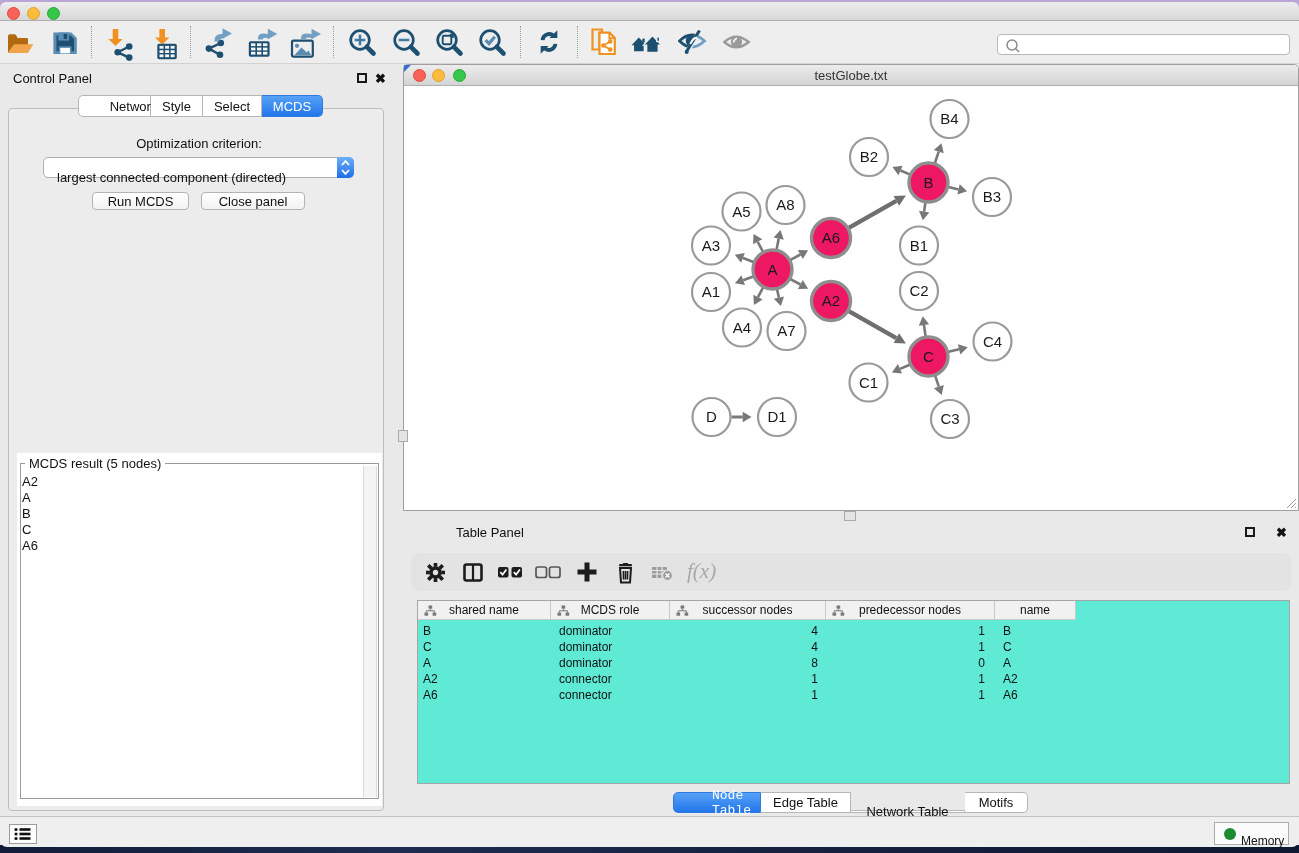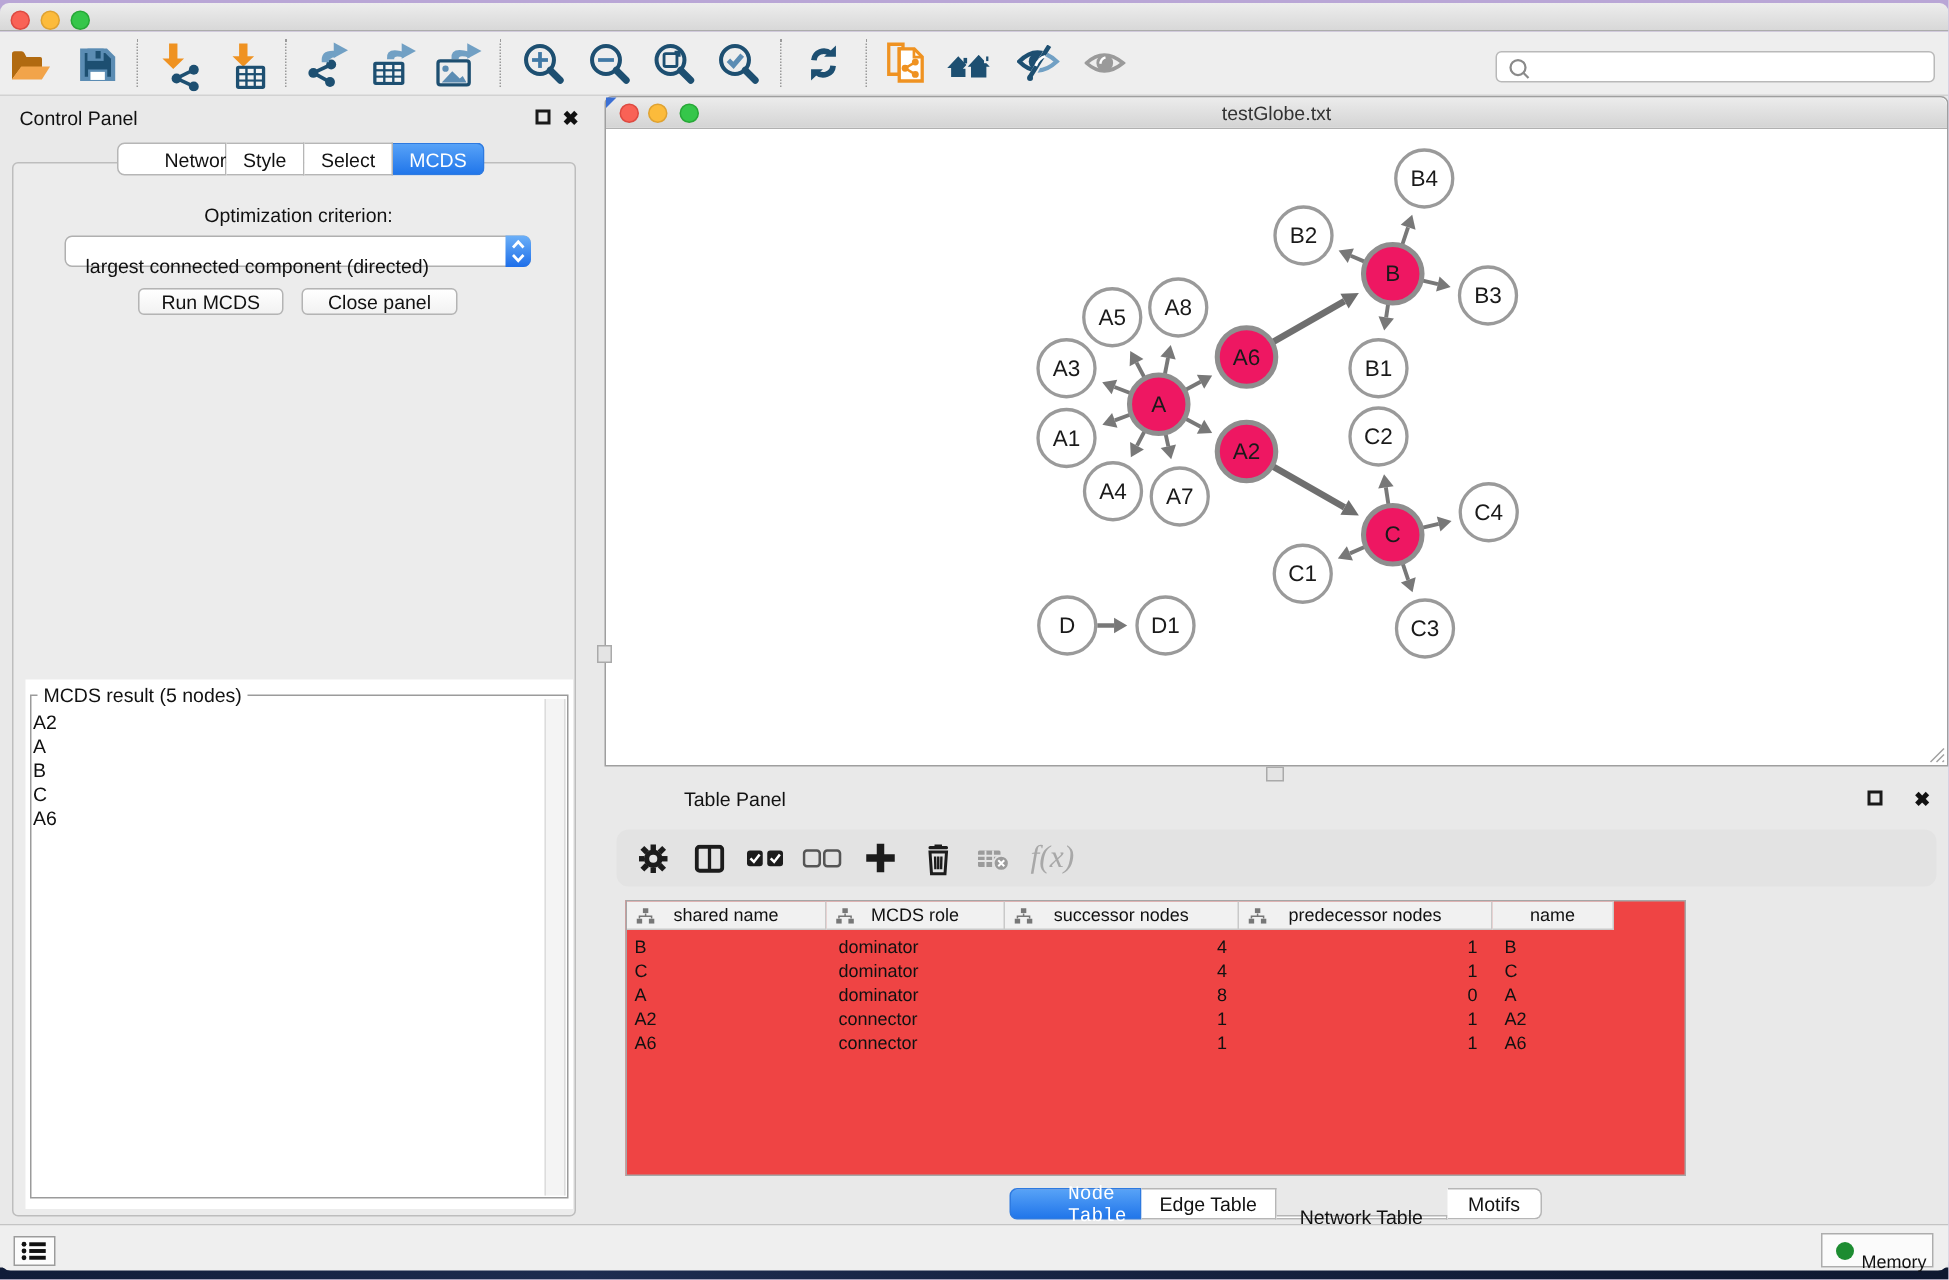--- a/index.html
+++ b/index.html
@@ -42,21 +42,21 @@
 #list-scroll { left:363px; top:466px; width:14px; height:331px; background:#f4f4f4; border-left:1px solid #dcdcdc; border-right:1px solid #dcdcdc; }
 
 #netwin { left:403px; top:64px; width:896px; height:447px; background:#fff; border:1px solid #9f9f9f; border-radius:5px 5px 0 0; }
 #netwin-titlebar { position:absolute; left:0; top:0; width:100%; height:21px;
   background:linear-gradient(#ececec,#d4d4d4); border-bottom:1px solid #b0b0b0; border-radius:5px 5px 0 0; }
 #netwin-titlebar .tl { position:absolute; top:4px; width:13px; height:13px; border-radius:50%; }
 #netwin-title-text { width:100%; text-align:center; font-size:13px; color:#333; top:3px; position:absolute; }
 
 #tp-title { left:416px; top:525px; font-size:13px; color:#111;margin-left:40px; }
 #tp-toolbar { left:411px; top:553px; width:880px; height:38px; background:#e3e3e3; border-radius:8px; }
-#table { left:417px; top:600px; width:707px; height:184px; background:#ef4444; border:1px solid #a6a6a6; }
+#table { left:417px; top:600px; width:873px; height:184px; background:#5eead4; border:1px solid #a6a6a6; }
 .th { position:absolute; top:0; height:19px; background:#f1f1f1; border-right:1px solid #c9c9c9; border-bottom:1px solid #c9c9c9;
   font-size:12px; color:#111; text-align:center; line-height:19px; }
 .td { position:absolute; font-size:12px; color:#111; height:16px; line-height:16px; }
 
 #statusbar { left:0; top:816px; width:1299px; height:31px; background:#efefef; border-top:1px solid #c4c4c4; border-radius:0 0 7px 7px; z-index:5; }
 #listbtn { z-index:6; left:9px; top:824px; width:28px; height:20px; background:#fcfcfc; border:1px solid #9c9c9c; }
 #membtn { z-index:6; left:1214px; top:822px; width:75px; height:23px; background:#fbfbfb; border:1px solid #adadad; font-size:12px; color:#111; }
 #darkstrip { left:0; top:845px; width:1299px; height:8px; z-index:4; background:linear-gradient(90deg,#101c38,#1d2c50 30%,#15213f 60%,#0e1830); }
 .floatbtn { position:absolute; width:10px; height:10px; border:2px solid #1a1a1a; }
 .closebtn { position:absolute; font-size:13px; font-weight:bold; color:#111; }

